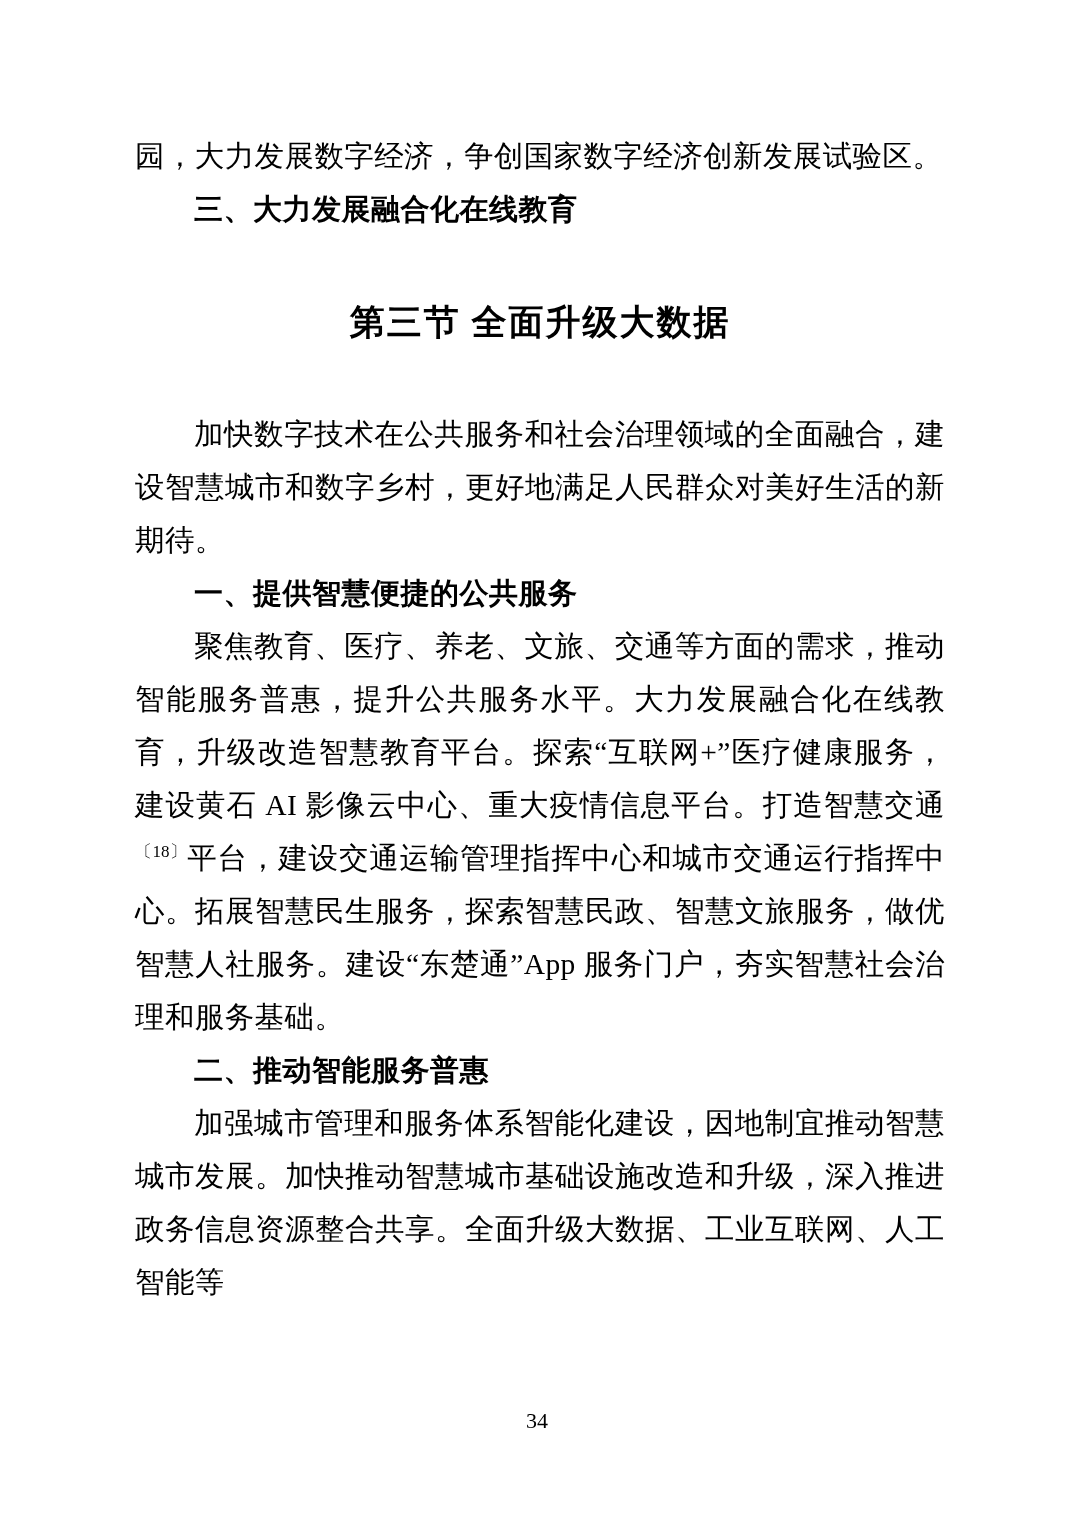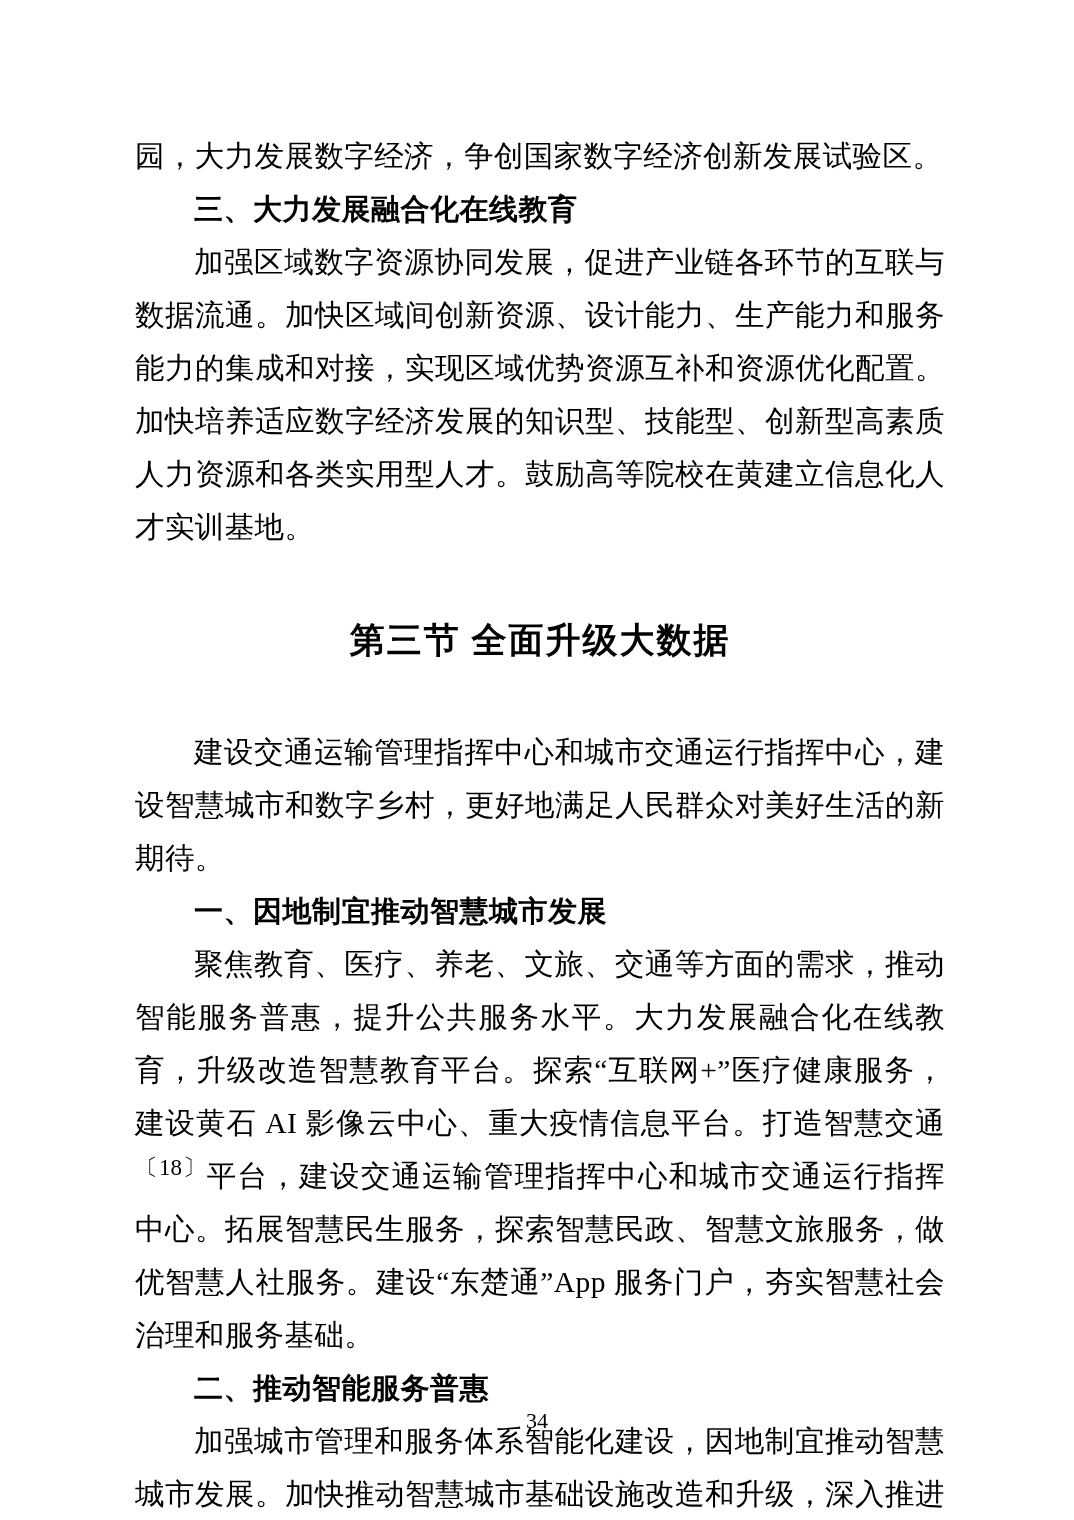--- a/index.html
+++ b/index.html
@@ -52,21 +52,21 @@
     font-size: 35px;
     line-height: 50px;
     font-weight: bold;
     text-align: center;
     letter-spacing: 2px;
     font-family: "Liberation Serif", serif;
   }
   .gap-before-section { height: 62px; }
   .gap-after-section { height: 60px; }
   sup.note {
-    font-size: 23px;
+    font-size: 17px;
     vertical-align: super;
     line-height: 0;
     letter-spacing: 0;
   }
   .pagenum {
     position: absolute;
     left: 0;
     right: 0;
     top: 1408px;
     text-align: center;
@@ -78,31 +78,30 @@
 </head>
 <body>
 
 <div class="page">
   <div class="content">
 
     <p class="body cont">园，大力发展数字经济，争创国家数字经济创新发展试验区。</p>
 
     <h3 class="sub">三、大力发展融合化在线教育</h3>
 
-    <p class="body indent">加强区域数字资源协同发展，促进产业链各环节的互联与数据流通。加快区域间创新资源、设计能力、生产能力和服务能力的集成和对接，实现区域优势资源互补和资源优化配置。加快培养适应数字经济发展的知识型、技能型、创新型高素质人力资源和各类实用型人才。鼓励高等院校在黄建立信息化人才实训基地。</p>
 
     <div class="gap-before-section"></div>
 
     <h2 class="section">第三节 全面升级大数据</h2>
 
     <div class="gap-after-section"></div>
 
-    <p class="body indent">建设交通运输管理指挥中心和城市交通运行指挥中心，建设智慧城市和数字乡村，更好地满足人民群众对美好生活的新期待。</p>
+    <p class="body indent">加快数字技术在公共服务和社会治理领域的全面融合，建设智慧城市和数字乡村，更好地满足人民群众对美好生活的新期待。</p>
 
-    <h3 class="sub">一、因地制宜推动智慧城市发展</h3>
+    <h3 class="sub">一、提供智慧便捷的公共服务</h3>
 
     <p class="body indent"><span>聚焦教育、医疗、养老、文旅、交通等方面的需求，推动智能服务普惠，提升公共服务水平。大力发展融合化在线教育，升级改造智慧教育平台。探索“互联网+”医疗健康服务，建设黄石 AI 影像云中心、重大疫情信息平台。打造智慧交通</span><sup class="note">〔18〕</sup><span>平台，建设交通运输管理指挥中心和城市交通运行指挥中心。拓展智慧民生服务，探索智慧民政、智慧文旅服务，做优智慧人社服务。建设“东楚通”App 服务门户，夯实智慧社会治理和服务基础。</span></p>
 
     <h3 class="sub">二、推动智能服务普惠</h3>
 
     <p class="body indent">加强城市管理和服务体系智能化建设，因地制宜推动智慧城市发展。加快推动智慧城市基础设施改造和升级，深入推进政务信息资源整合共享。全面升级大数据、工业互联网、人工智能等</p>
 
   </div>
 
   <div class="pagenum">34</div>

